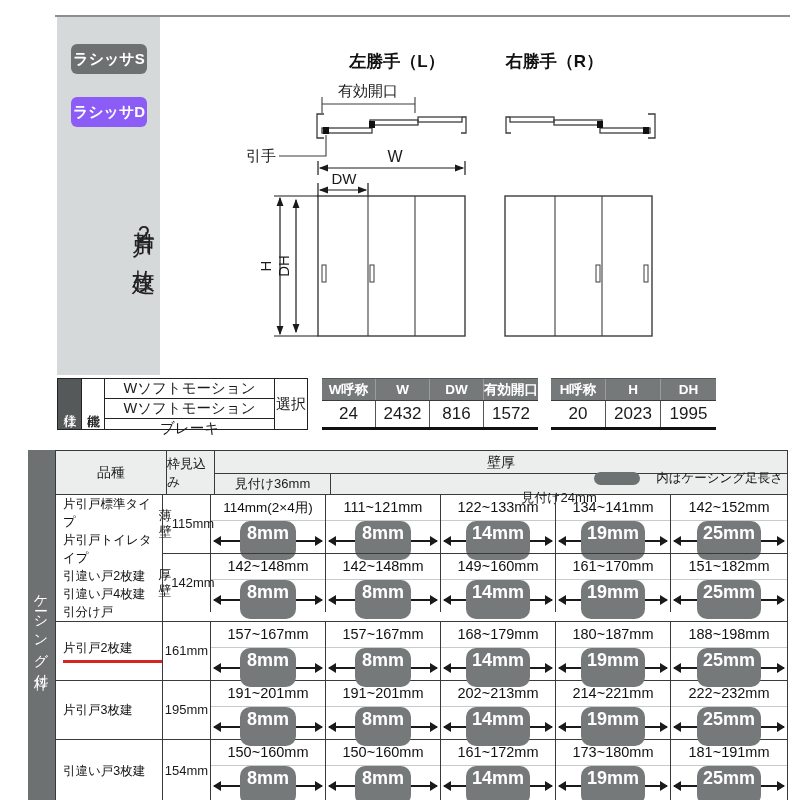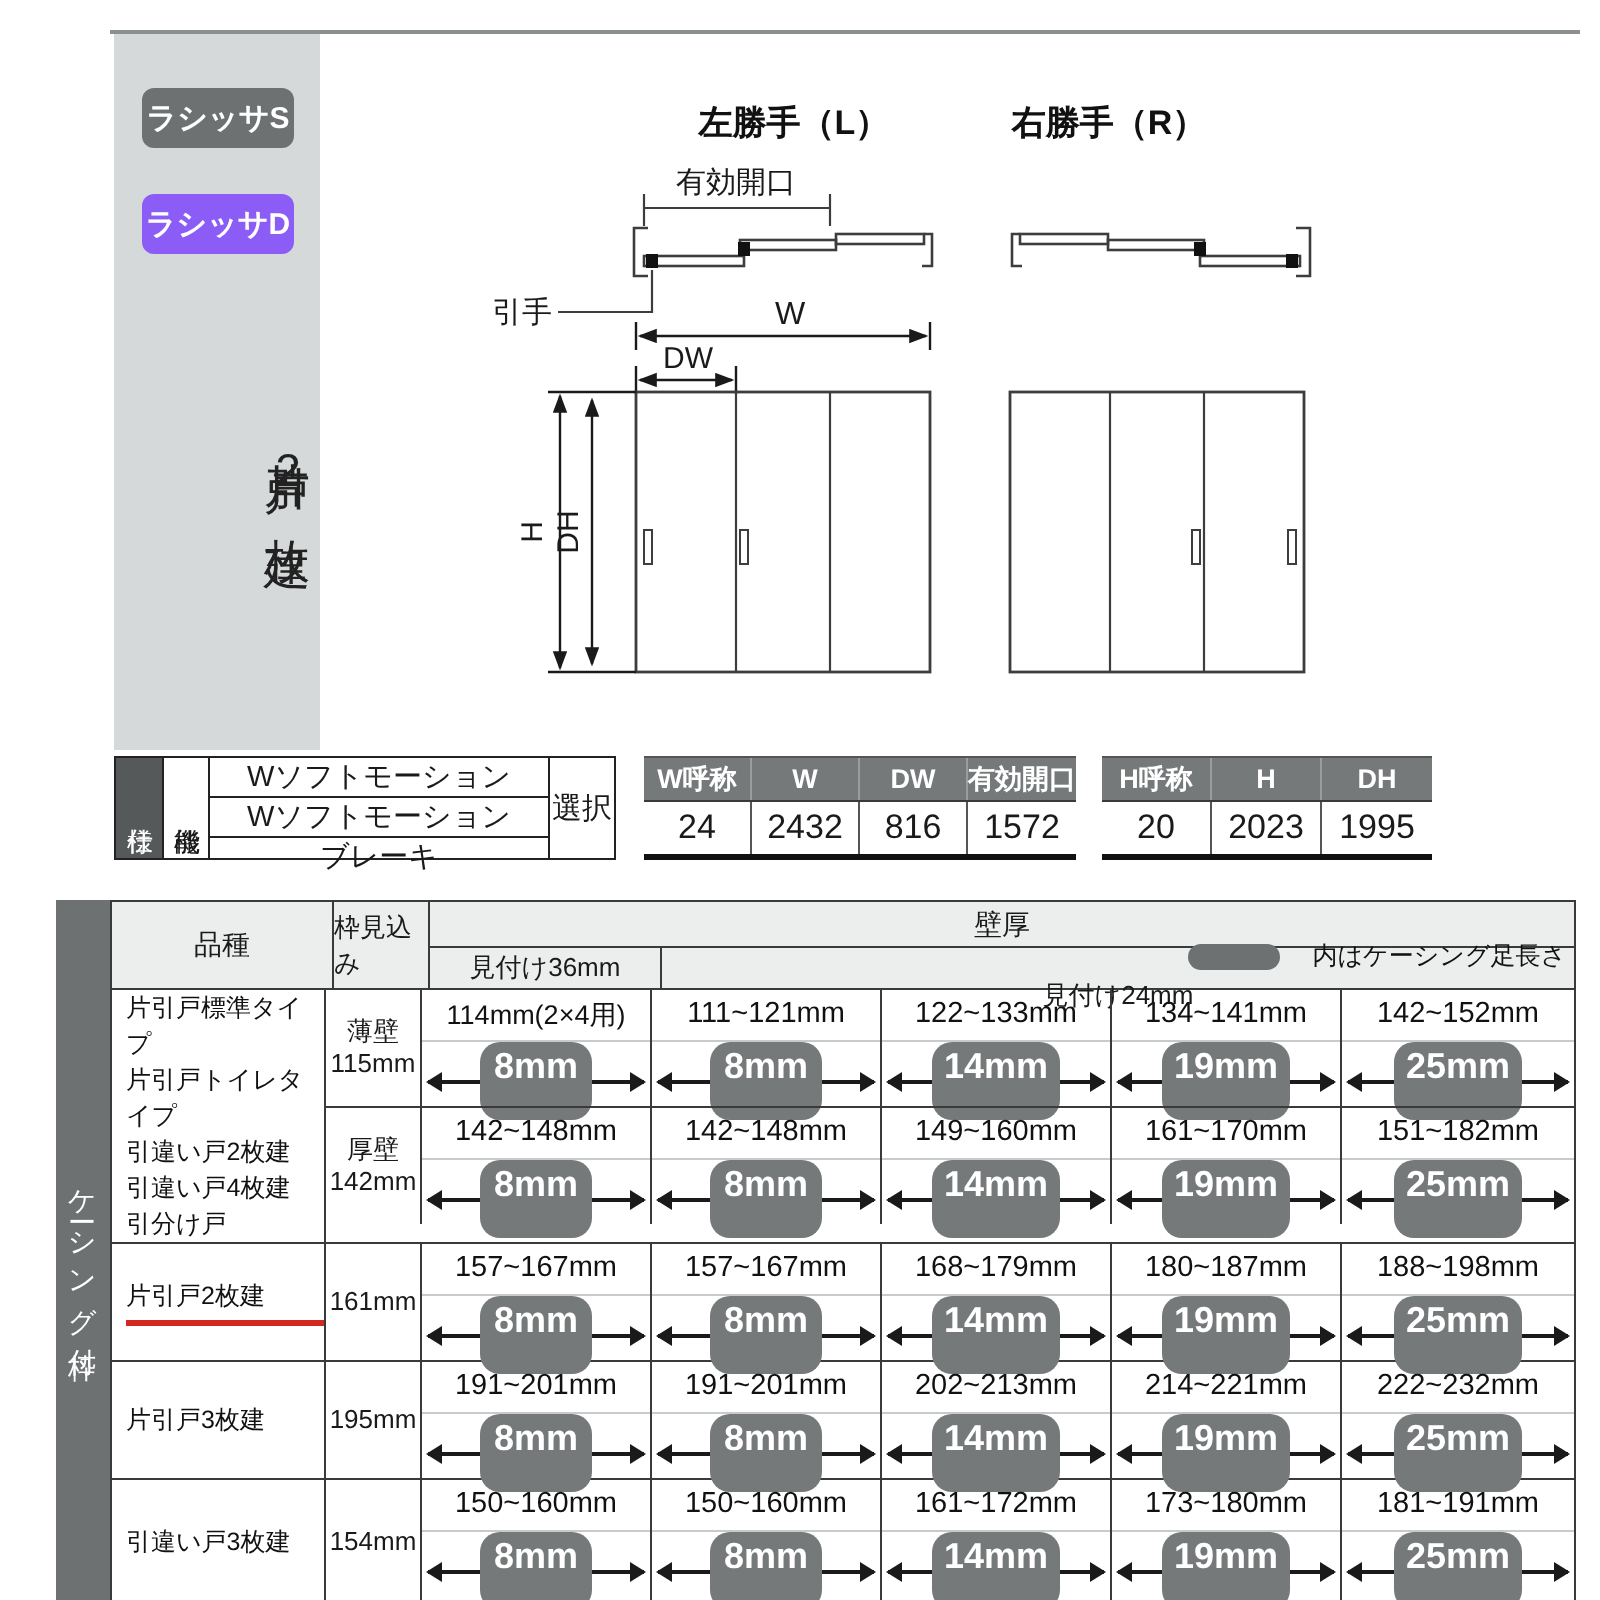--- a/index.html
+++ b/index.html
@@ -60,21 +60,21 @@
   .ch-36{width:115px;border-right:1px solid #3a3a3a;display:flex;align-items:center;justify-content:center;}
   .ch-24{flex:1;display:flex;align-items:center;justify-content:center;margin-top:24px;}
   .cas-group{display:flex;border-bottom:1px solid #3a3a3a;}
   .cas-group:last-child{border-bottom:none;}
   .cg-product{width:110px;border-right:1px solid #3a3a3a;display:flex;flex-direction:column;
               justify-content:center;padding-left:7px;box-sizing:border-box;font-size:12.5px;line-height:18px;color:#111;}
   .cg-bands{flex:1;display:flex;flex-direction:column;}
   .cas-band{display:flex;height:58px;}
   .cas-band + .cas-band{border-top:1px solid #3a3a3a;}
   .cas-band.tall{height:61px;}
-  .cb-frame{width:47px;border-right:1px solid #3a3a3a;display:flex;flex-direction:column;align-items:center;
+  .cb-frame{width:47px;border-right:1px solid #3a3a3a;display:flex;flex-direction:row;align-items:center;
             justify-content:center;font-size:13px;line-height:16px;}
   .cb-cell{width:115px;border-right:1px solid #3a3a3a;display:flex;flex-direction:column;box-sizing:border-box;}
   .cb-cell.last{border-right:none;width:116px;}
   .range{height:25px;line-height:25px;text-align:center;font-size:14.5px;border-bottom:1px solid #c8cbcb;color:#111;}
   .range.small{font-size:13.5px;}
   .pillrow{flex:1;display:flex;align-items:center;padding:0 3px;}
   .arr{flex:1;height:2px;background:#1a1a1a;position:relative;min-width:9px;}
   .arr.l::before{content:"";position:absolute;left:-1px;top:-4px;width:0;height:0;
                  border-top:5px solid transparent;border-bottom:5px solid transparent;border-right:8px solid #1a1a1a;}
   .arr.r::after{content:"";position:absolute;right:-1px;top:-4px;width:0;height:0;

